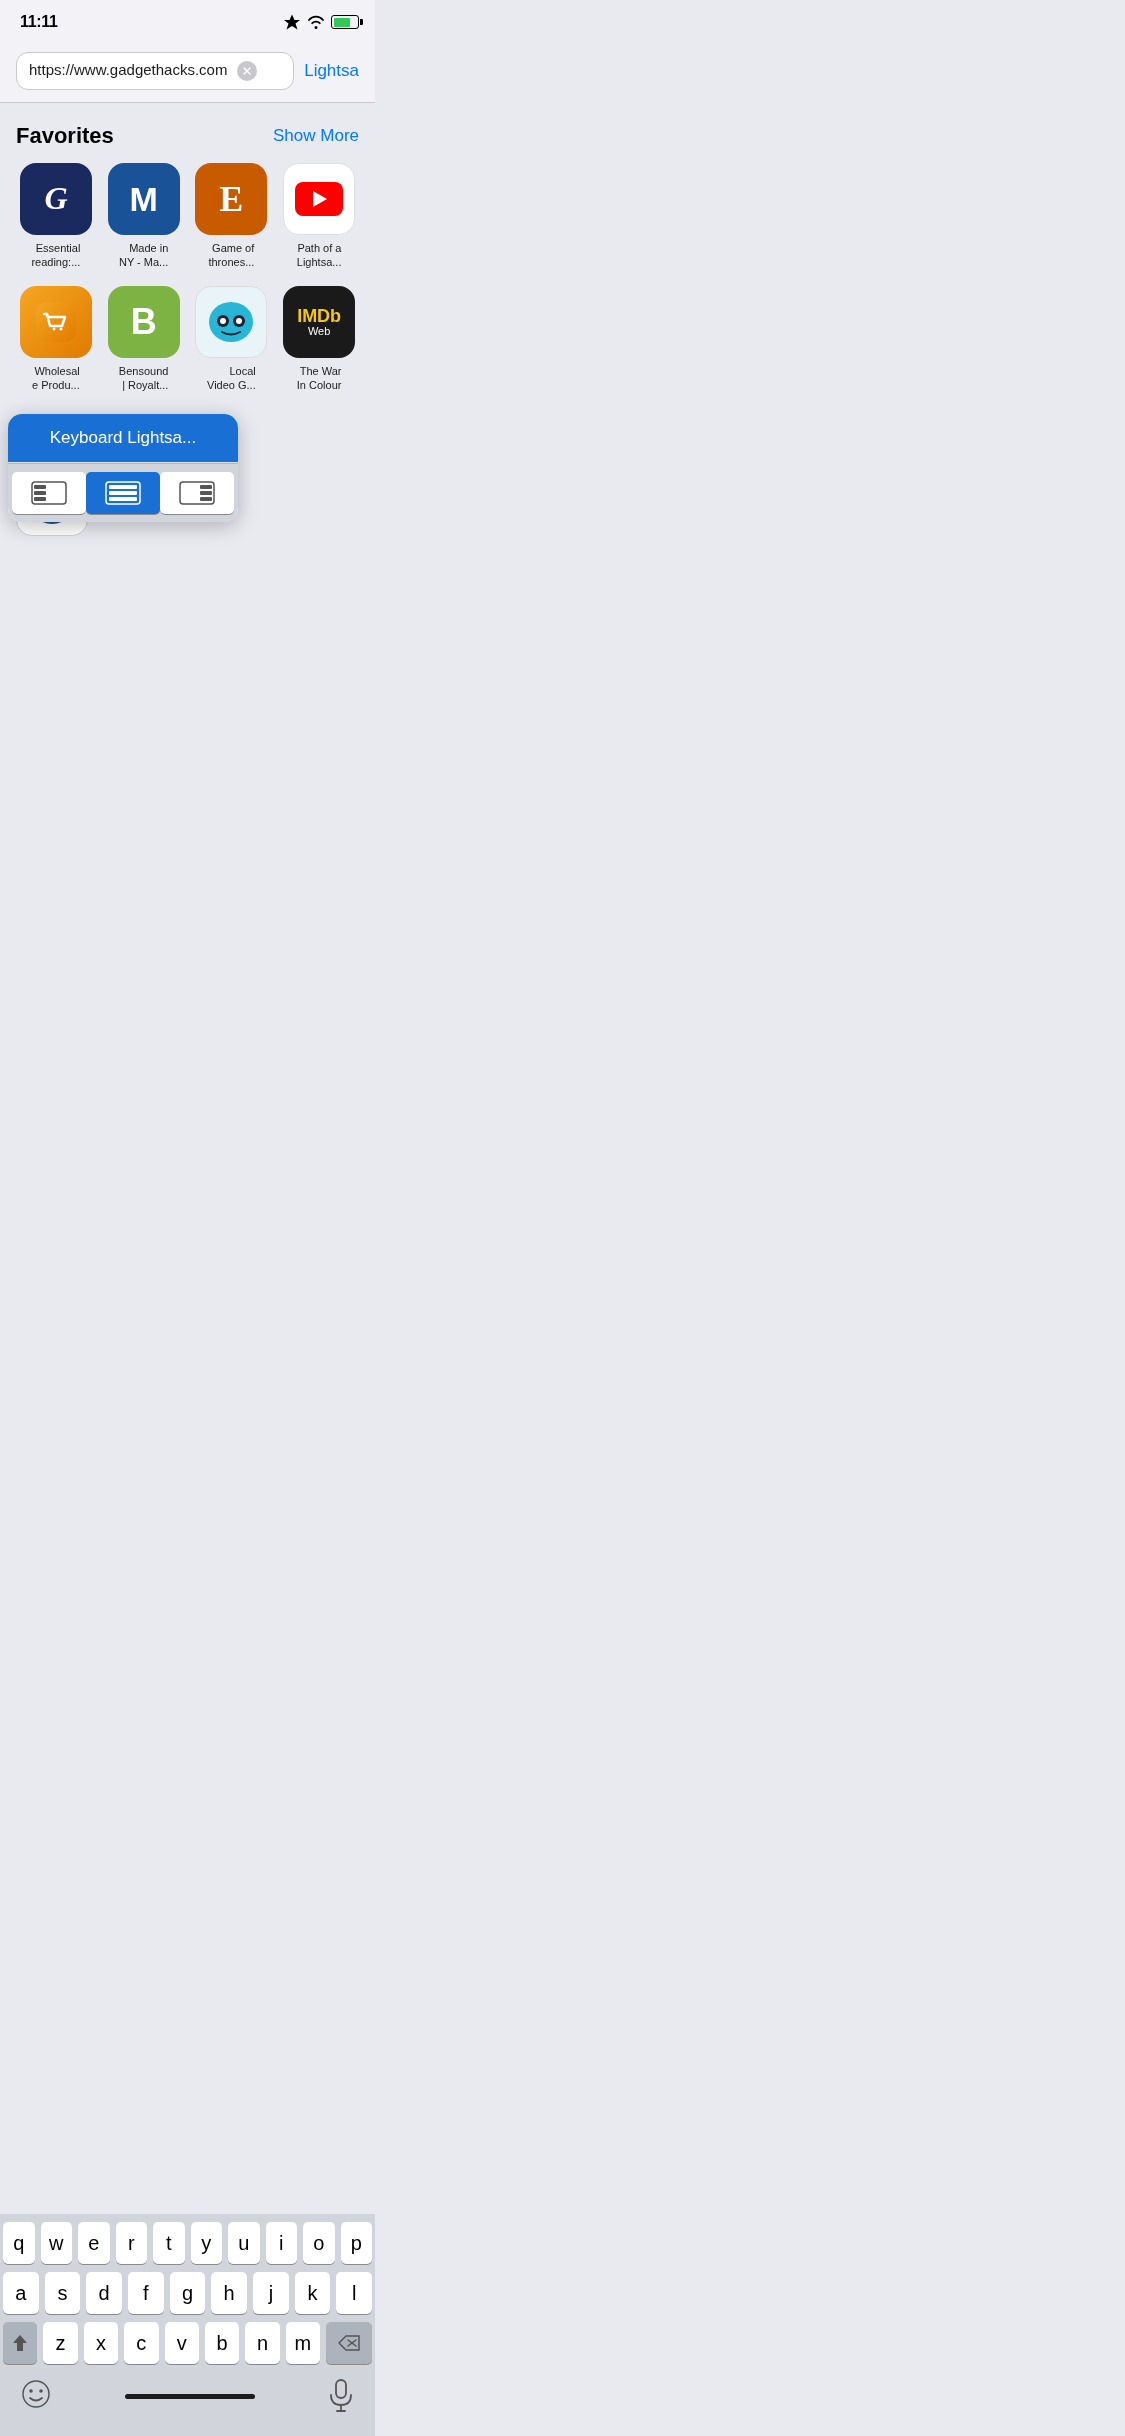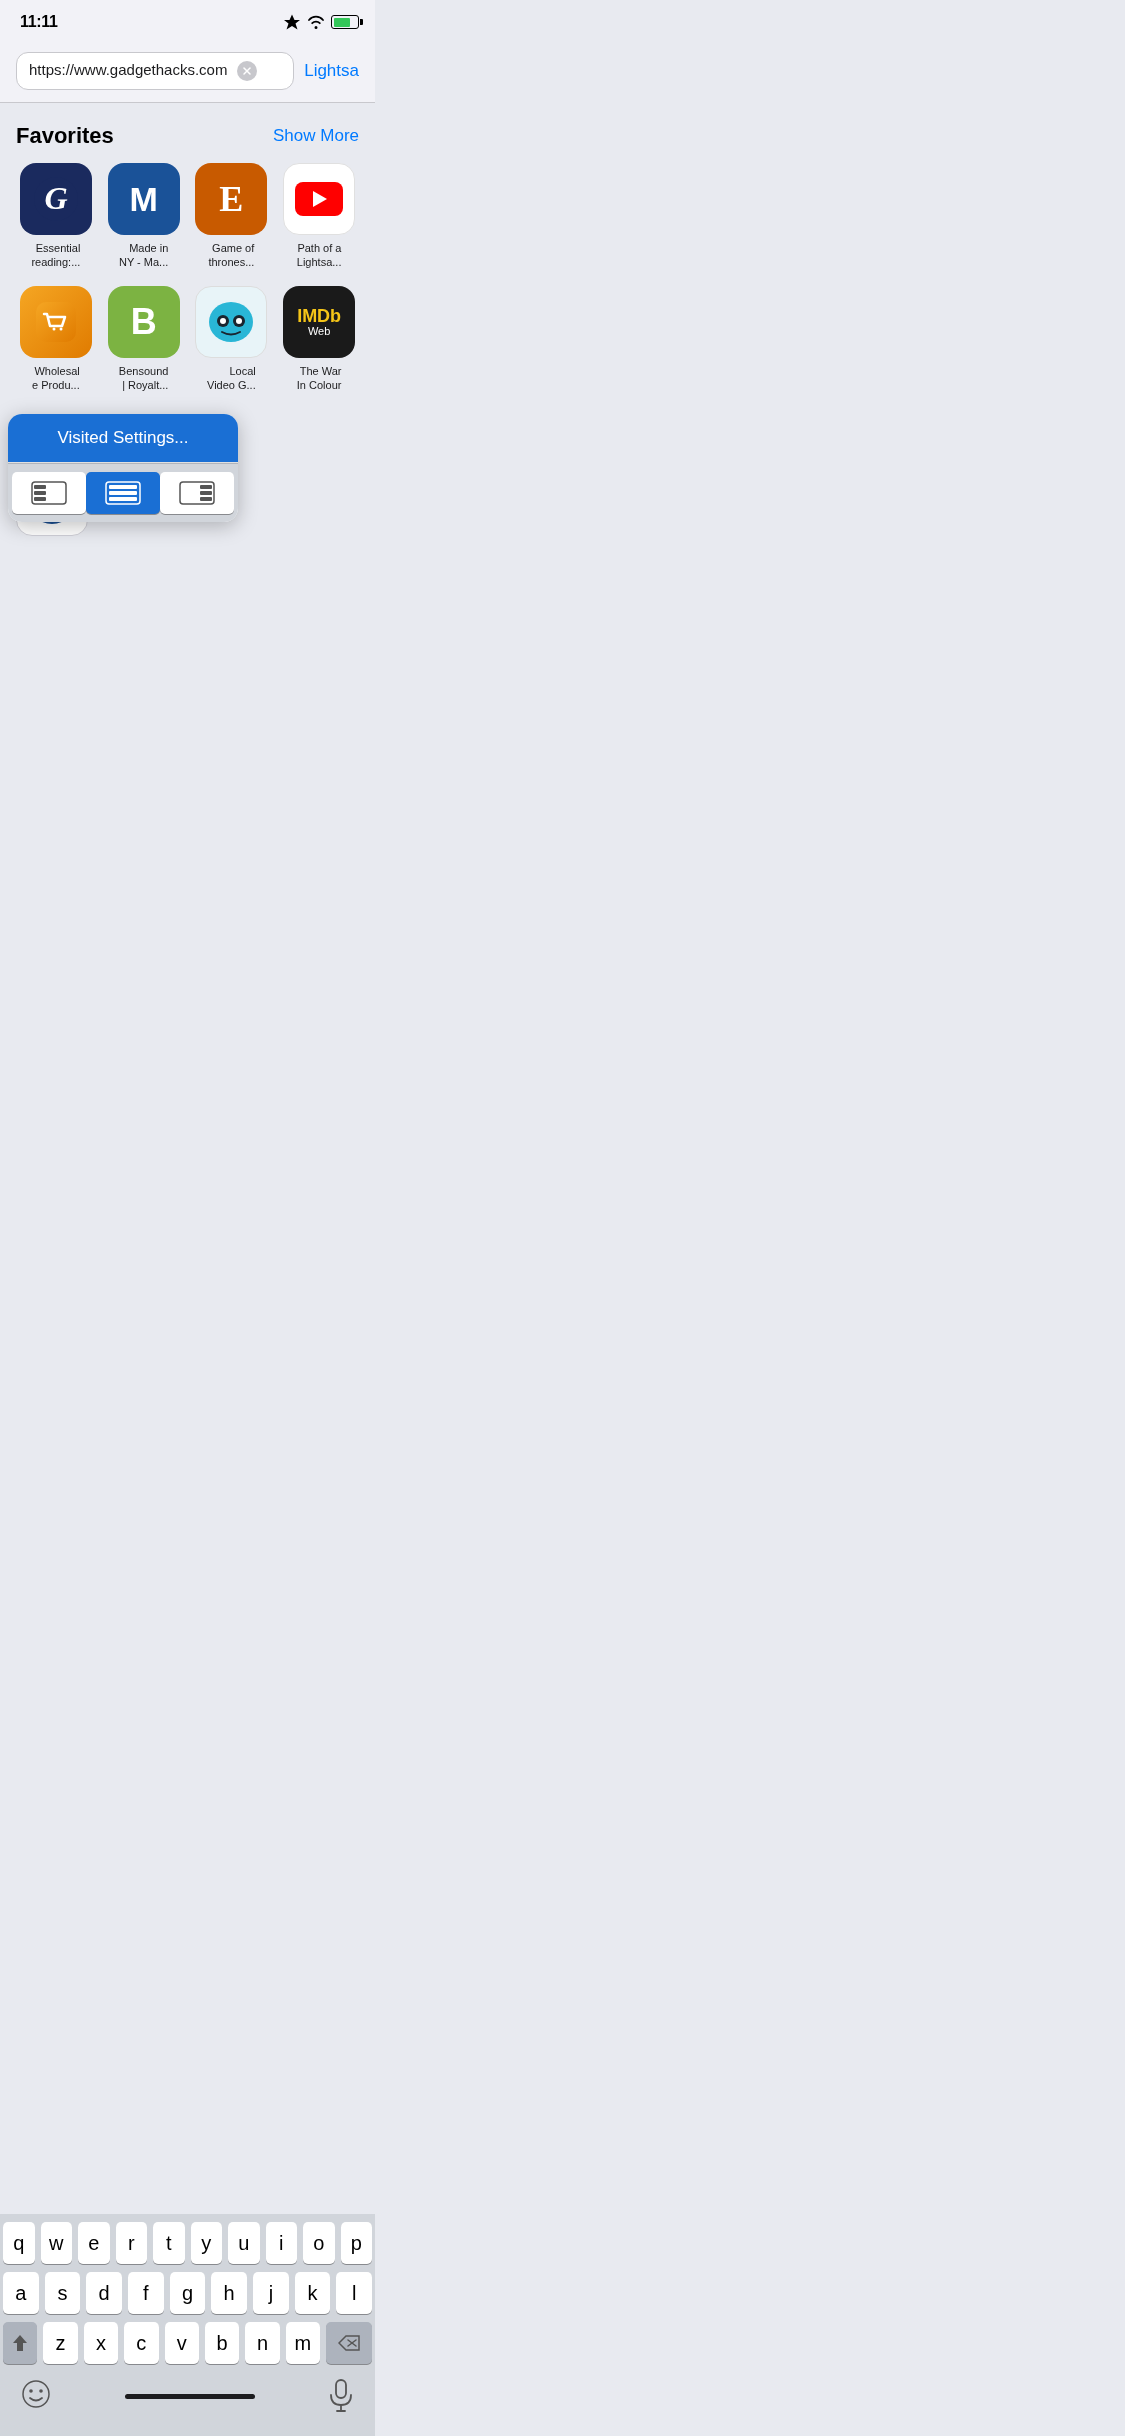--- a/index.html
+++ b/index.html
@@ -542,21 +542,21 @@
         <div class="clock-circle">
           <div class="clock-hand-hour"></div>
           <div class="clock-hand-min"></div>
         </div>
       </div>
     </div>
   </div>
 </div>
 
 <div class="kb-settings-popup">
-  <div class="kb-settings-item highlighted">Visited Settings...</div>
+  <div class="kb-settings-item highlighted">Keyboard Lightsa...</div>
   <div class="kb-bottom-bar">
     <div class="kb-layout-btn">
       <svg width="36" height="24" viewBox="0 0 36 24">
         <rect x="1" y="1" width="34" height="22" rx="3" fill="none" stroke="#555" stroke-width="1.5"></rect>
         <rect x="3" y="4" width="12" height="4" rx="1" fill="#555"></rect>
         <rect x="3" y="10" width="12" height="4" rx="1" fill="#555"></rect>
         <rect x="3" y="16" width="12" height="4" rx="1" fill="#555"></rect>
       </svg>
     </div>
     <div class="kb-layout-btn active">

